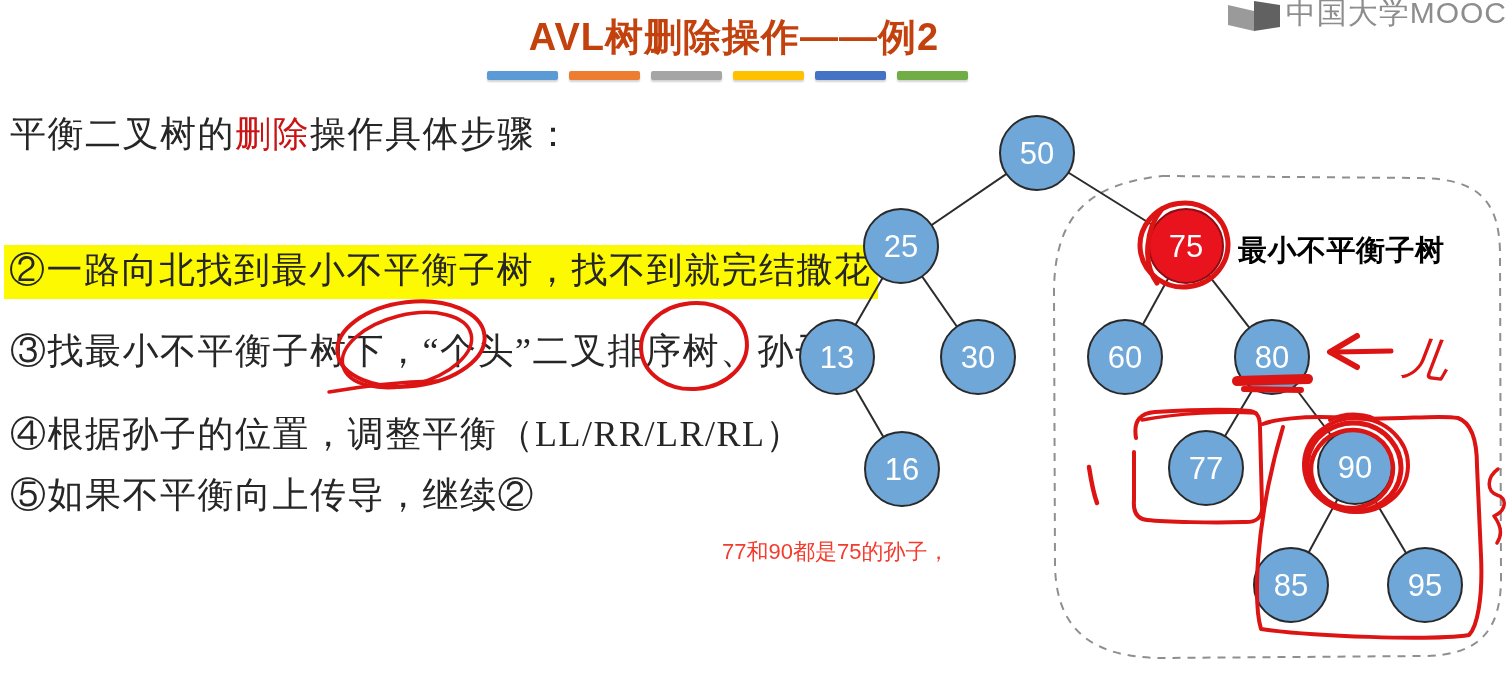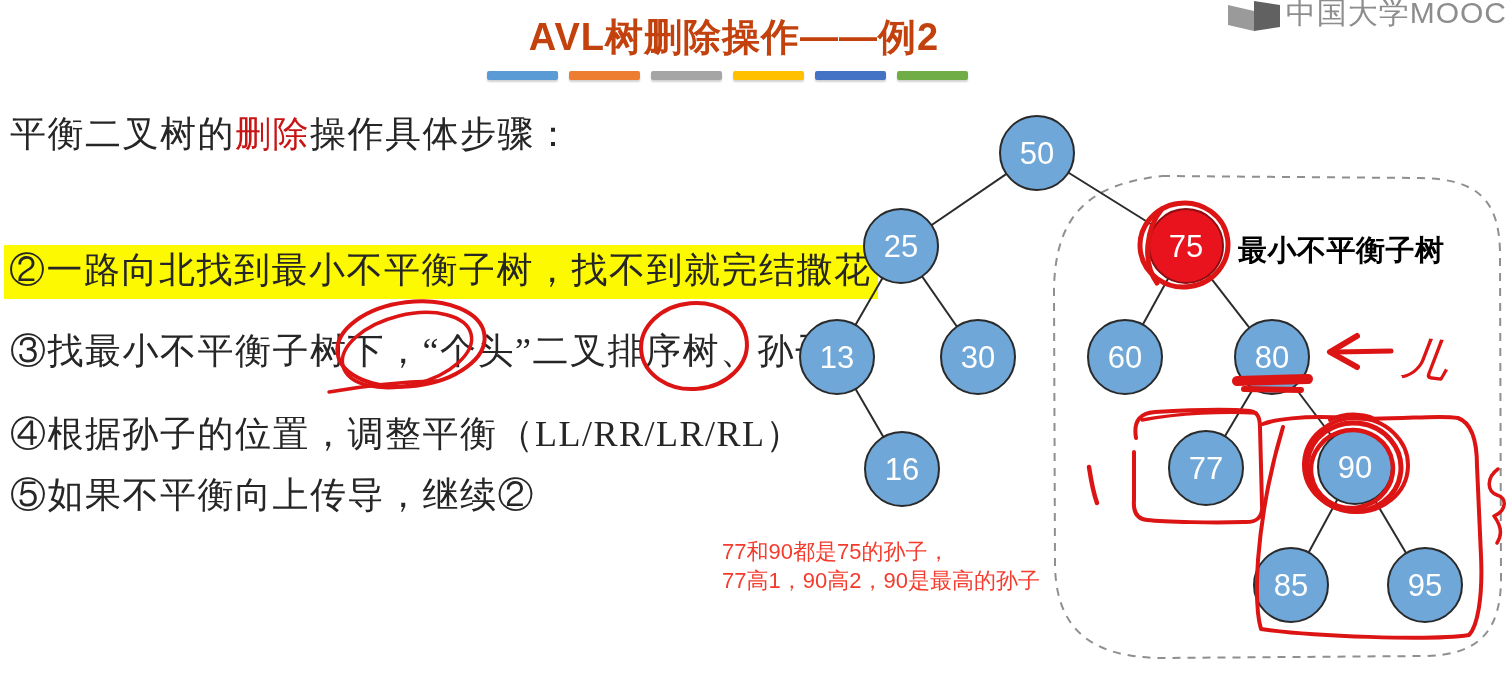--- a/index.html
+++ b/index.html
@@ -94,21 +94,20 @@
   <div class="step" style="top:329px"><span>③找最小不平衡子树下，</span><span>“个头”</span><span>二叉排序树、</span><span>孙子</span></div>
 
   <div class="step" style="top:412px">④根据孙子的位置，调整平衡（LL/RR/LR/RL）</div>
 
   <div class="step" style="top:473px">⑤如果不平衡向上传导，继续②</div>
 
   <div class="min-label">最小不平衡子树</div>
 
   <div class="note">
     <div>77和90都是75的孙子，</div>
-    <div>77高1，90高2，90是最高的孙子</div>
   </div>
 
   <svg class="overlay" viewBox="0 0 1511 695">
 
     <path class="dash" d="M1162,176 L1420,178 C1478,179 1499,200 1500,252 L1501,578 C1501,632 1478,655 1425,656 L1160,658 C1092,657 1056,630 1055,565 L1054,290 C1055,214 1090,184 1162,176"></path>
 
     <g>
       <line class="edge" x1="1037" y1="153" x2="901" y2="246"></line>
       <line class="edge" x1="1037" y1="153" x2="1186" y2="246"></line>
       <line class="edge" x1="901" y1="246" x2="837" y2="357"></line>

